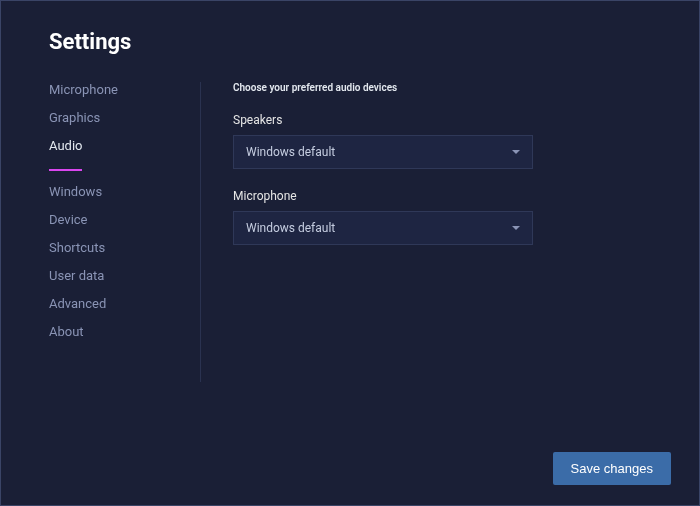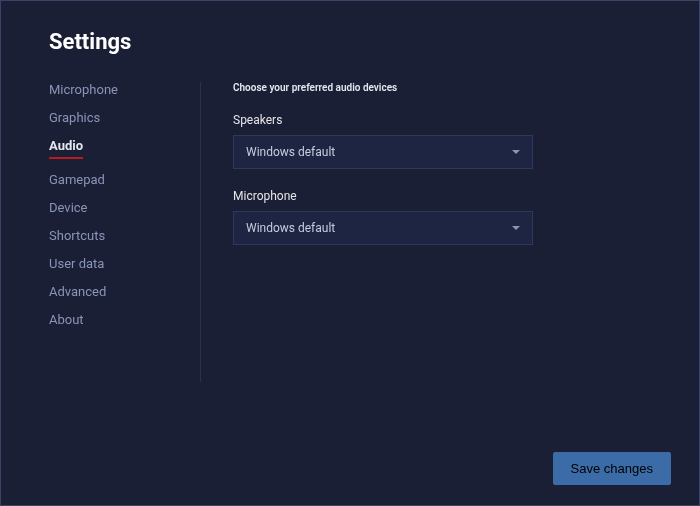--- a/index.html
+++ b/index.html
@@ -41,24 +41,23 @@
       font-size: 13px;
       color: #8a94b5;
       margin-bottom: 13px;
       cursor: pointer;
       text-decoration: none;
     }
     .sidebar-item.active {
       color: #e3e8ef;
     }
     .sidebar-item.active .label {
-      border-bottom: 2px solid #b91c1c;
-      padding-bottom: 4px;
+      border-bottom: 2px solid #d946ef;
+      padding-bottom: 16px;
       display: inline-block;
-      font-weight: bold;
     }
     .content {
       padding-left: 32px;
       flex: 1;
     }
     .content-header {
       font-size: 10px;
       font-weight: 600;
       color: #e3e8ef;
       margin-bottom: 20px;
@@ -90,41 +89,41 @@
       height: 0;
       border-left: 4px solid transparent;
       border-right: 4px solid transparent;
       border-top: 4px solid #8a94b5;
     }
     .save-button {
       position: absolute;
       right: 28px;
       bottom: 20px;
       background: #3b6ca8;
-      color: #000000;
+      color: #ffffff;
       border: none;
       padding: 9px 18px;
       font-size: 13px;
       font-weight: 500;
       cursor: pointer;
       border-radius: 2px;
     }
   </style>
 </head>
 <body>
 
 <div class="container">
   <h1 class="page-title">Settings</h1>
 
   <div class="main-area">
     <nav class="sidebar">
       <a class="sidebar-item"><span class="label">Microphone</span></a>
       <a class="sidebar-item"><span class="label">Graphics</span></a>
       <a class="sidebar-item active"><span class="label">Audio</span></a>
-      <a class="sidebar-item"><span class="label">Gamepad</span></a>
+      <a class="sidebar-item"><span class="label">Windows</span></a>
       <a class="sidebar-item"><span class="label">Device</span></a>
       <a class="sidebar-item"><span class="label">Shortcuts</span></a>
       <a class="sidebar-item"><span class="label">User data</span></a>
       <a class="sidebar-item"><span class="label">Advanced</span></a>
       <a class="sidebar-item"><span class="label">About</span></a>
     </nav>
 
     <section class="content">
       <div class="content-header">Choose your preferred audio devices</div>
 

